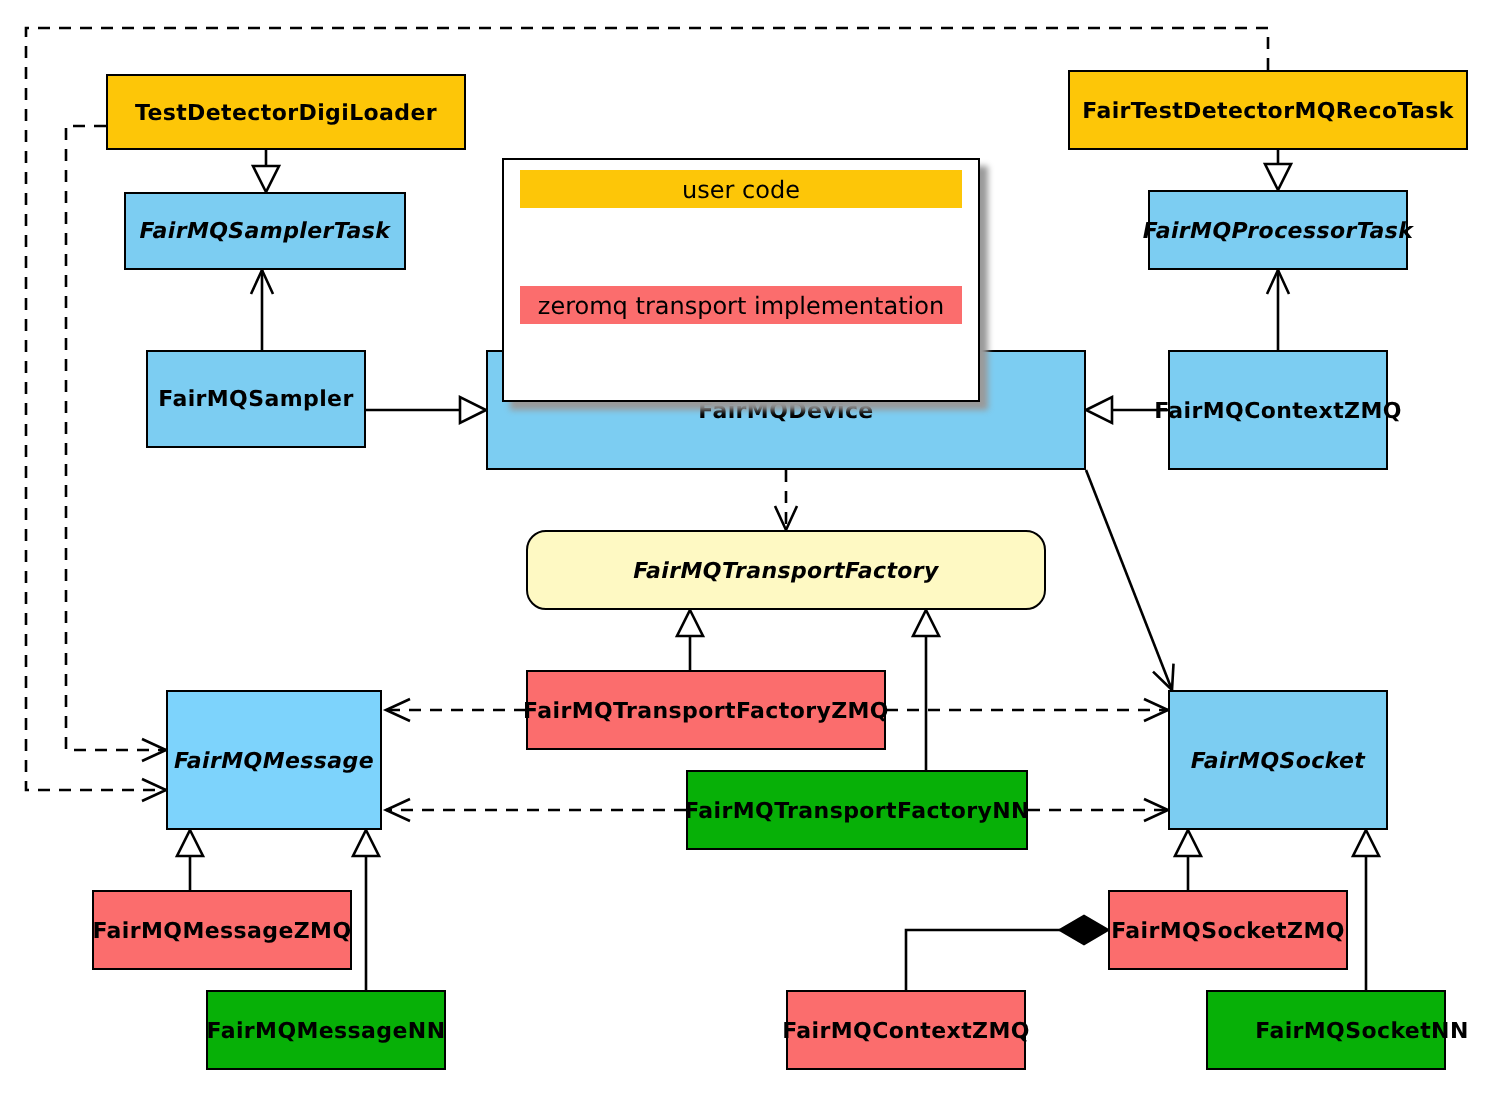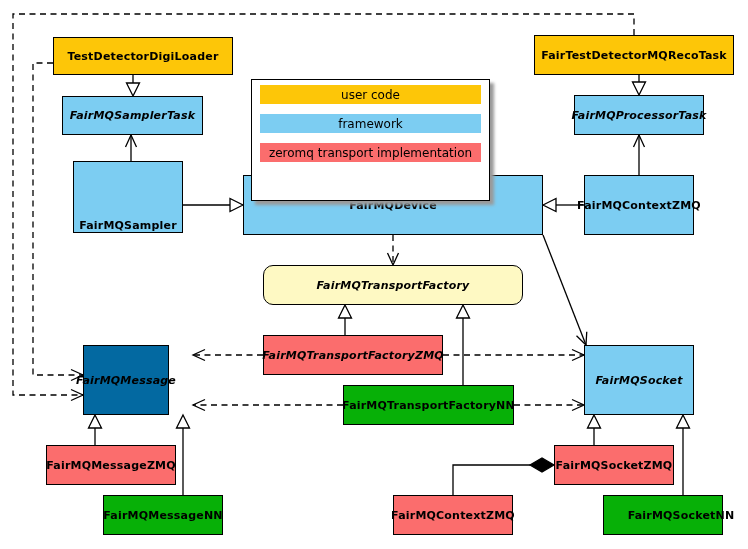--- a/index.html
+++ b/index.html
@@ -121,39 +121,39 @@
       </div>
       <div class="node" style="left: 534px; top: 35px; width: 200px; height: 40px; background: rgb(253, 198, 8);">
         <span>FairTestDetectorMQRecoTask</span>
       </div>
       <div class="node abstract" style="left: 62px; top: 96px; width: 141px; height: 39px; background: rgb(124, 205, 242);">
         <span>FairMQSamplerTask</span>
       </div>
       <div class="node abstract" style="left: 574px; top: 95px; width: 130px; height: 40px; background: rgb(124, 205, 242);">
         <span>FairMQProcessorTask</span>
       </div>
-      <div class="node" style="left: 73px; top: 161px; width: 110px; height: 72px; background: rgb(124, 205, 242); align-items: flex-end;">
+      <div class="node" style="left: 73px; top: 175px; width: 110px; height: 49px; background: rgb(124, 205, 242);">
         <span>FairMQSampler</span>
       </div>
       <div class="node" style="left: 243px; top: 175px; width: 300px; height: 60px; background: rgb(124, 205, 242);">
         <span>FairMQDevice</span>
       </div>
       <div class="node" style="left: 584px; top: 175px; width: 110px; height: 60px; background: rgb(124, 205, 242);">
         <span>FairMQContextZMQ</span>
       </div>
       <div class="node abstract" style="left: 263px; top: 265px; width: 260px; height: 40px; background: #fef9c3; border-radius: 10px;">
         <span>FairMQTransportFactory</span>
       </div>
-      <div class="node" style="left: 263px; top: 335px; width: 180px; height: 40px; background: rgb(251, 109, 109); font-style: italic;">
+      <div class="node" style="left: 263px; top: 335px; width: 180px; height: 40px; background: rgb(251, 109, 109);">
         <span>FairMQTransportFactoryZMQ</span>
       </div>
       <div class="node" style="left: 343px; top: 385px; width: 171px; height: 40px; background: rgb(7, 176, 7);">
         <span>FairMQTransportFactoryNN</span>
       </div>
-      <div class="node abstract" style="left: 83px; top: 345px; width: 86px; height: 70px; background: #0369a1;">
+      <div class="node abstract" style="left: 83px; top: 345px; width: 108px; height: 70px; background: #7dd3fc;">
         <span>FairMQMessage</span>
       </div>
       <div class="node abstract" style="left: 584px; top: 345px; width: 110px; height: 70px; background: rgb(124, 205, 242);">
         <span>FairMQSocket</span>
       </div>
       <div class="node" style="left: 46px; top: 445px; width: 130px; height: 40px; background: rgb(251, 109, 109);">
         <span>FairMQMessageZMQ</span>
       </div>
       <div class="node" style="left: 103px; top: 495px; width: 120px; height: 40px; background: rgb(7, 176, 7);">
         <span>FairMQMessageNN</span>
@@ -165,20 +165,17 @@
         <span>FairMQContextZMQ</span>
       </div>
       <div class="node" style="left: 603px; top: 495px; width: 120px; height: 40px; background: rgb(7, 176, 7); padding-left: 36px;">
         <span>FairMQSocketNN</span>
       </div>
     </div>
   <div class="legend" id="legend-box" style="left: 251px; top: 31px; width: 239px; height: 122px; margin-top: 48px;">
       <div class="legend-row" style="top: 5px; background: rgb(253, 198, 8);">
         <span>user code</span>
       </div>
-      <div class="legend-row" style="top: 34px; background: rgb(124, 205, 242);">
-        <span>framework</span>
-      </div>
       <div class="legend-row" style="top: 63px; background: rgb(251, 109, 109);">
         <span>zeromq transport implementation</span>
       </div>
     </div>
 </div>
 
 </body></html>

